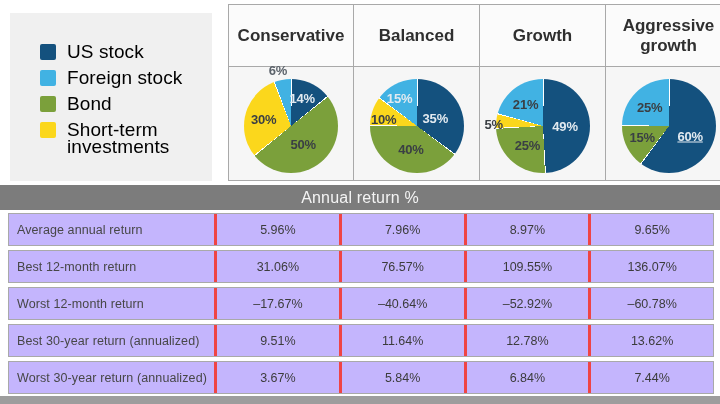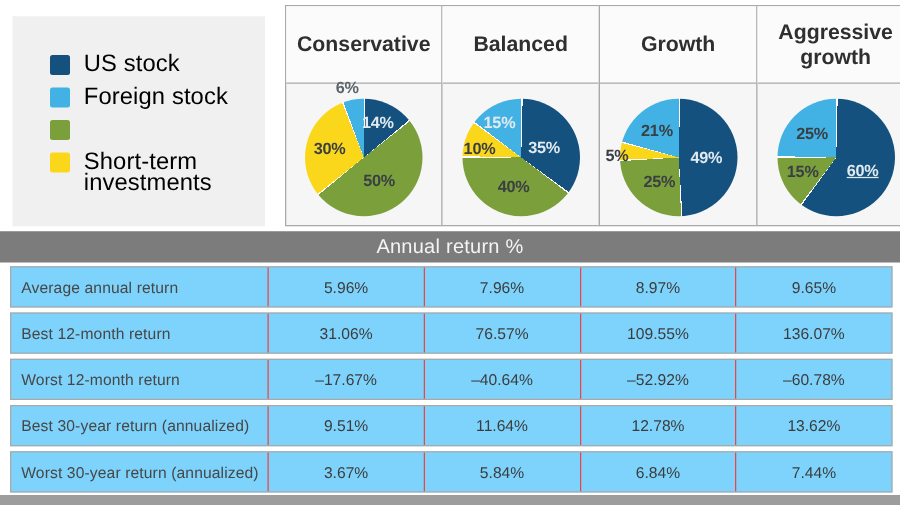--- a/index.html
+++ b/index.html
@@ -42,49 +42,50 @@
   
   .annual-band {
     position:absolute; left:0; top:185px; width:720px; height:25px;
     display:flex; align-items:center; justify-content:center;
     color:#f4f4f4; font-size:16px; letter-spacing:0.2px;
   }
   
   .returns { position:absolute; left:8px; top:213px; width:706px; }
   .rrow {
     display:grid; grid-template-columns:205px repeat(4,1fr);
-    height:33px; background:#7dd3fc; border:1px solid #a9a9a9;
+    height:33px; background:#c4b5fd; border:1px solid #a9a9a9;
     margin-bottom:4px; box-sizing:border-box;
   }
   .rlabel {
     display:flex; align-items:center; padding-left:8px;
     font-size:12.5px; color:#474747; letter-spacing:0.1px;
   }
   .rval {
     display:flex; align-items:center; justify-content:center;
-    font-size:12.5px; color:#3c3c3c; border-left:1px solid #ef4444;
+    font-size:12.5px; color:#3c3c3c; border-left:3px solid #ef4444;
   }
   .bottom-band { position:absolute; left:0; top:396px; width:720px; height:8px; }
 </style>
 </head>
 <body>
 
 <div class="page">
 
   <div class="legend-panel">
     <div class="legend-item">
       <span class="swatch" style="background: rgb(20, 81, 126);"></span>
       <span class="legend-label">US stock</span>
     </div>
     <div class="legend-item">
       <span class="swatch" style="background: rgb(65, 178, 227);"></span>
       <span class="legend-label">Foreign stock</span>
     </div>
     <div class="legend-item">
       <span class="swatch" style="background: rgb(123, 160, 59);"></span>
+      <span class="legend-label">Bond</span>
     </div>
     <div class="legend-item">
       <span class="swatch" style="background: rgb(251, 215, 28);"></span>
       <span class="legend-label">Short-term investments</span>
     </div>
   </div>
 
   <div class="columns">
     <div class="pcol">
       <div class="pcol-header">Conservative</div>

